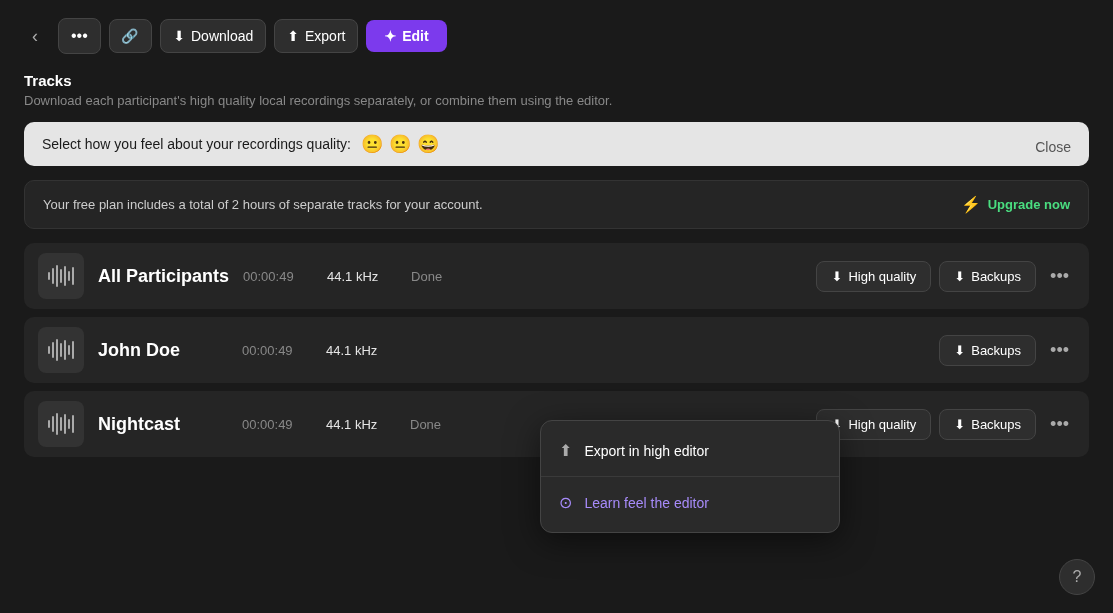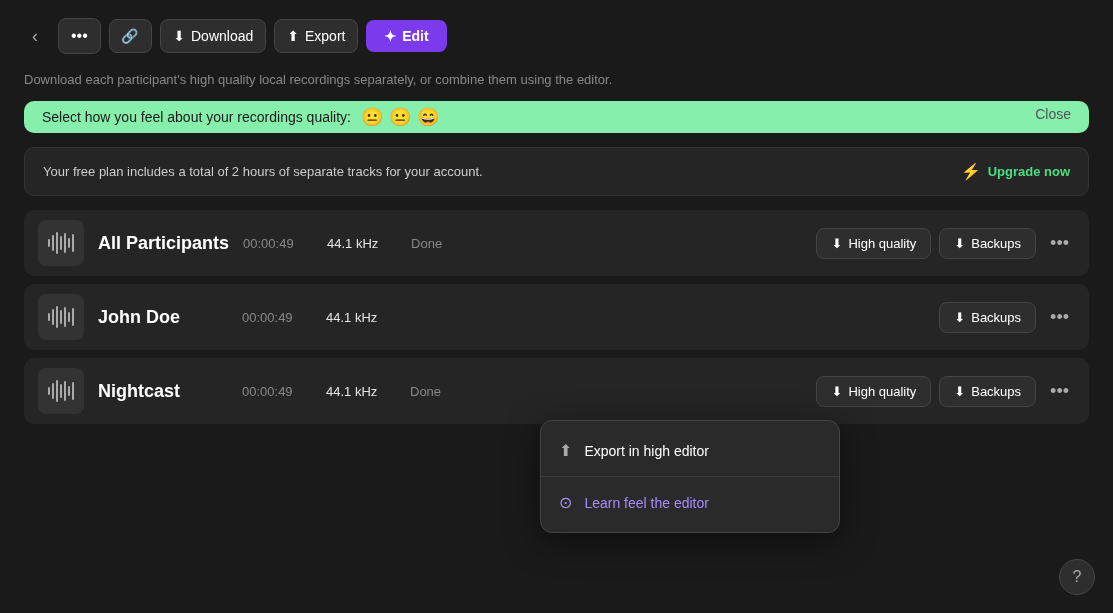--- a/index.html
+++ b/index.html
@@ -85,25 +85,25 @@
       margin-bottom: 4px;
     }
     .section-subtitle {
       font-size: 13px;
       color: #888;
       margin-bottom: 14px;
     }
 
     
     .quality-banner {
-      background: #86efac;
+      background: #e5e5e5;
       border-radius: 10px;
-      padding: 5px 18px;
-      display: flex;
-      align-items: flex-start;
+      padding: 11px 18px;
+      display: flex;
+      align-items: flex-end;
       justify-content: space-between;
       margin-bottom: 14px;
       color: #1a1a1a;
       font-size: 14px;
     }
     .quality-banner-left {
       display: flex;
       align-items: center;
       gap: 10px;
     }
@@ -319,20 +319,21 @@
     <button class="edit-btn">
       <span>✦</span>
       <span>Edit</span>
     </button>
   </div>
 </div>
 
 <div class="content">
 
   <div>
+    <div class="section-title">Tracks</div>
     <div class="section-subtitle">Download each participant's high quality local recordings separately, or combine them using the editor.</div>
   </div>
 
   <div class="quality-banner">
     <div class="quality-banner-left">
       <span>Select how you feel about your recordings quality:</span>
       <div class="emoji-row">
         <span>😐</span>
         <span>😐</span>
         <span>😄</span>

